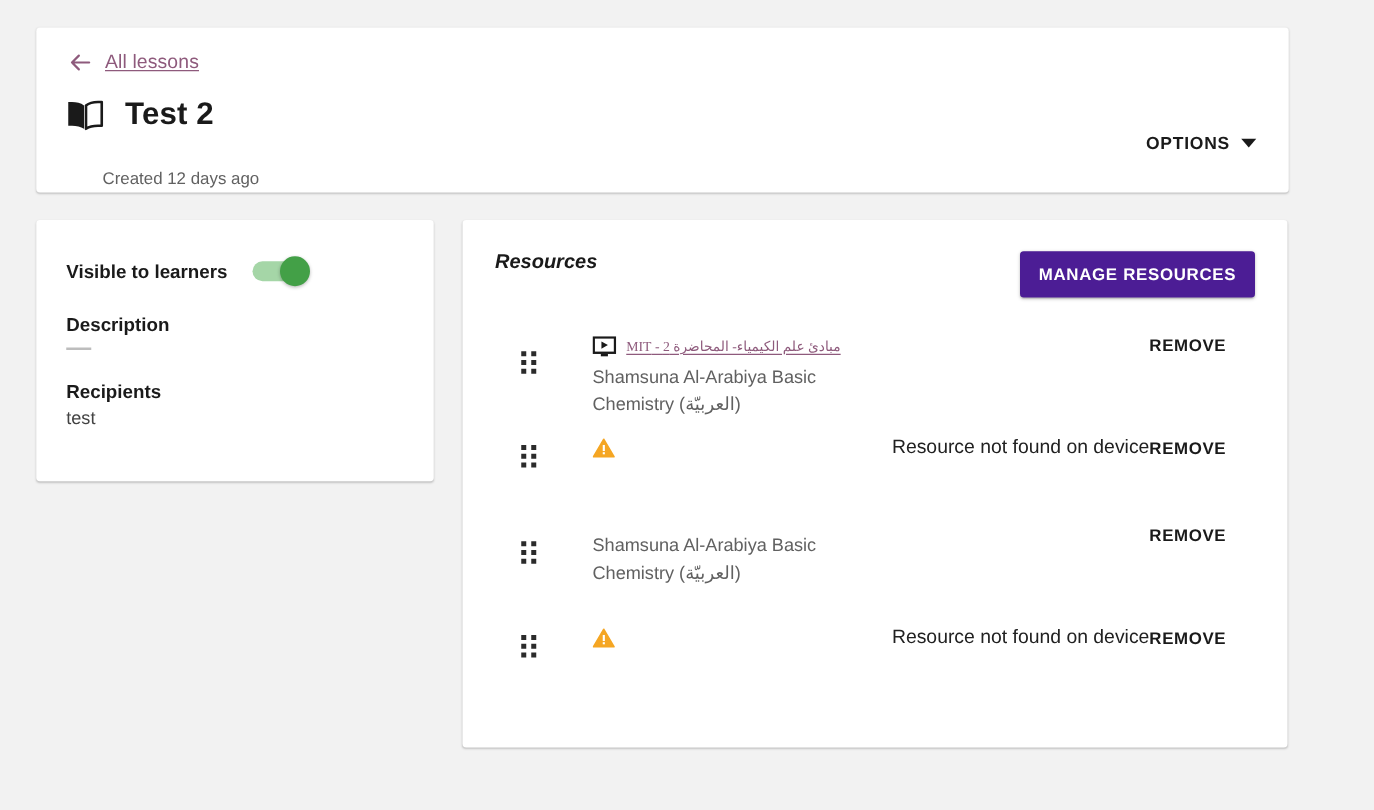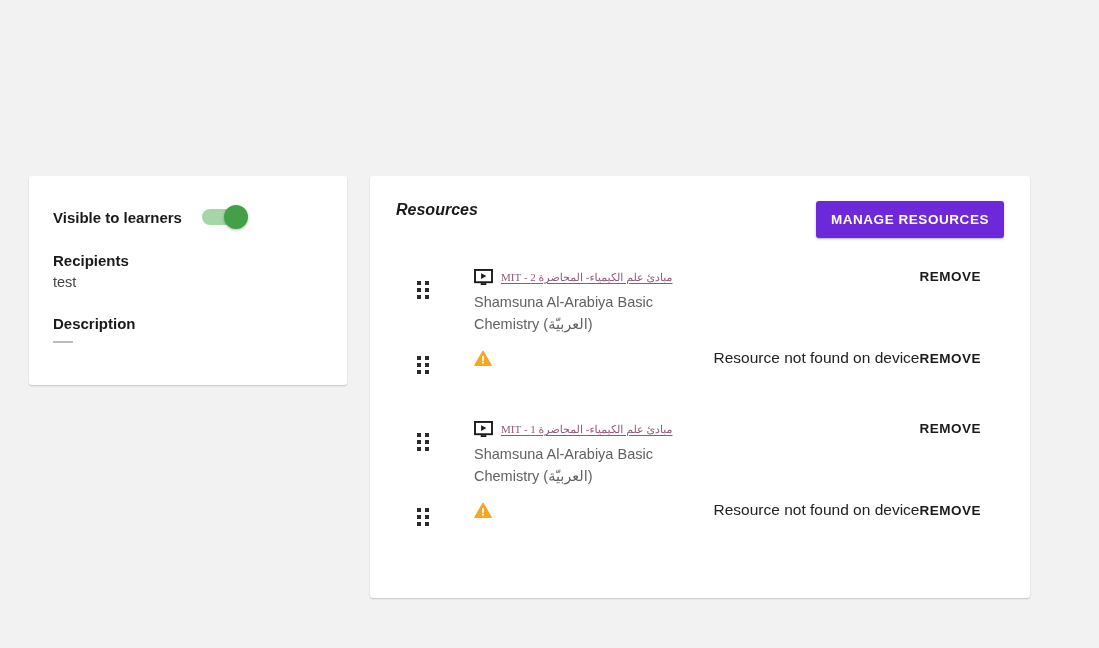--- a/index.html
+++ b/index.html
@@ -136,21 +136,21 @@
   .resources-header {
     position: relative;
     height: 68px;
   }
   .resources-title {
     position: absolute; left: 26px; top: 25px;
     font-size: 16px; font-weight: bold; color: #1a1a1a; font-style: italic;
   }
   .manage-btn {
     position: absolute; right: 26px; top: 25px;
-    background: #6d28d9;
+    background: #4c1d95;
     color: #ffffff;
     border: none;
     border-radius: 3px;
     padding: 11px 15px 11px 15px;
     font-family: inherit;
     font-size: 13.5px;
     font-weight: bold;
     letter-spacing: 0.55px;
     cursor: pointer;
     box-shadow: 0 1px 3px rgba(0,0,0,0.22), 0 1px 1px rgba(0,0,0,0.12);
@@ -225,39 +225,63 @@
     margin-top: 16px;
     margin-right: 23px;
   }
   .resource-row.tall .remove-btn { margin-top: 25px; }
 </style>
 </head>
 <body>
 
 <div class="page">
 
+  <div class="header-card">
+
+    <div class="back-row">
+      <svg class="back-arrow" viewBox="0 0 24 24">
+        <path d="M20 12 H5 M11 6 L5 12 L11 18" fill="none" stroke="#8e5a7c" stroke-width="1.9" stroke-linecap="round" stroke-linejoin="round"></path>
+      </svg>
+      <span class="back-link">All lessons</span>
+    </div>
+
+    <div class="title-row">
+      <svg class="book-icon" viewBox="0 0 30 26">
+        <path d="M14.2 5.4 C11.6 3.3 8.2 2.6 4.6 2.6 L1.6 2.6 L1.6 21.6 L4.6 21.6 C8.2 21.6 11.6 22.3 14.2 24.0 Z" fill="#1a1a1a"></path>
+        <path d="M15.8 5.4 C18.4 3.3 21.8 2.6 25.4 2.6 L28.4 2.6 L28.4 21.6 L25.4 21.6 C21.8 21.6 18.4 22.3 15.8 24.0 Z" fill="#ffffff" stroke="#1a1a1a" stroke-width="2.1" stroke-linejoin="round"></path>
+      </svg>
+      <span class="lesson-title">Test 2</span>
+    </div>
+
+    <div class="created-text">Created 12 days ago</div>
+
+    <button class="options-btn">
+      <span class="options-label">OPTIONS</span>
+      <span class="caret"></span>
+    </button>
+  </div>
 
   <div class="info-card">
 
     <div class="visible-row">
       <span class="visible-label">Visible to learners</span>
       <div class="toggle">
         <div class="toggle-track"></div>
         <div class="toggle-thumb"></div>
       </div>
     </div>
 
     <div class="field-block">
+      <div class="field-label">Description</div>
+      <div class="field-empty"></div>
+    </div>
+
+    <div class="field-block">
       <div class="field-label">Recipients</div>
       <div class="field-value">test</div>
-    </div>
-
-    <div class="field-block">
-      <div class="field-label">Description</div>
-      <div class="field-empty"></div>
     </div>
   </div>
 
   <div class="resources-card">
 
     <div class="resources-header">
       <div class="resources-title">Resources</div>
       <button class="manage-btn">MANAGE RESOURCES</button>
     </div>
 
@@ -317,28 +341,20 @@
           <svg width="16" height="24" viewBox="0 0 16 24">
             <rect x="2" y="3" width="4" height="4" fill="#2b2b2b"></rect>
             <rect x="10" y="3" width="4" height="4" fill="#2b2b2b"></rect>
             <rect x="2" y="10" width="4" height="4" fill="#2b2b2b"></rect>
             <rect x="10" y="10" width="4" height="4" fill="#2b2b2b"></rect>
             <rect x="2" y="17" width="4" height="4" fill="#2b2b2b"></rect>
             <rect x="10" y="17" width="4" height="4" fill="#2b2b2b"></rect>
           </svg>
         </div>
         <div class="resource-main">
-          <div class="resource-title-line">
-            <svg class="video-icon" viewBox="0 0 20 18">
-              <rect x="1" y="1" width="18" height="13" fill="none" stroke="#1a1a1a" stroke-width="2"></rect>
-              <path d="M7.5 4.5 L13 7.5 L7.5 10.5 Z" fill="#1a1a1a"></path>
-              <rect x="7" y="15" width="6" height="2" fill="#1a1a1a"></rect>
-            </svg>
-            <span class="resource-link">مبادئ علم الكيمياء- المحاضرة 1 - MIT</span>
-          </div>
           <div class="resource-sub">Shamsuna Al-Arabiya Basic Chemistry (العربيّة)</div>
         </div>
         <button class="remove-btn">REMOVE</button>
       </div>
 
       <div class="resource-row">
         <div class="drag-handle">
           <svg width="16" height="24" viewBox="0 0 16 24">
             <rect x="2" y="3" width="4" height="4" fill="#2b2b2b"></rect>
             <rect x="10" y="3" width="4" height="4" fill="#2b2b2b"></rect>

